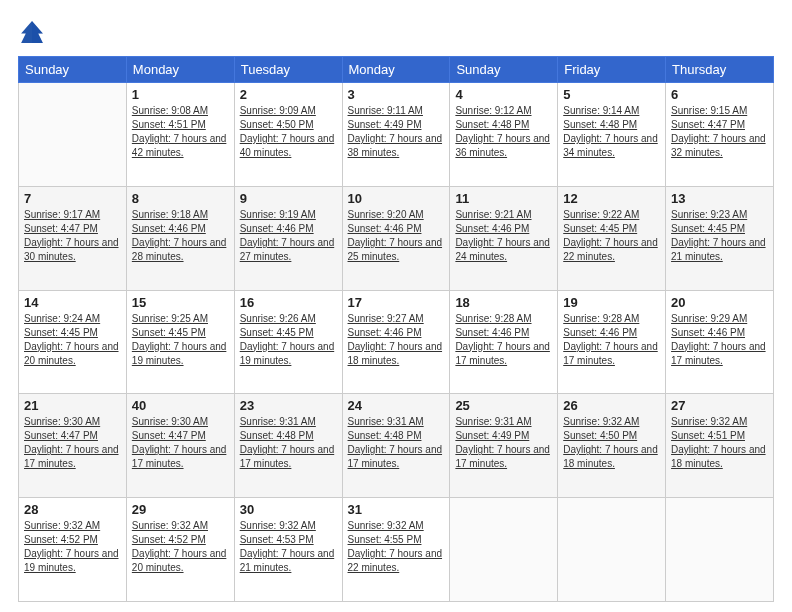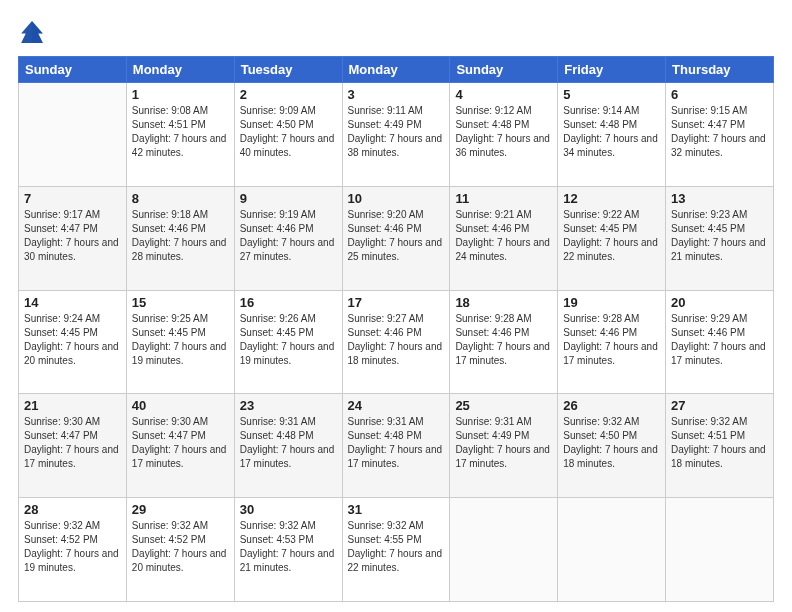--- a/index.html
+++ b/index.html
@@ -55,21 +55,21 @@
       flex: 1;
       border: 1px solid #ccc;
       border-collapse: collapse;
       width: 100%;
       table-layout: fixed;
     }
     .calendar th {
       background-color: #3366cc;
       color: #fff;
       font-size: 13px;
-      font-weight: bold;
+      font-weight: normal;
       text-align: left;
       padding: 5px 6px;
       border: 1px solid #4477dd;
     }
     .calendar td {
       vertical-align: top;
       border: 1px solid #ccc;
       padding: 4px 5px;
       font-size: 10.5px;
       color: #333;
@@ -79,20 +79,21 @@
       font-size: 13px;
       font-weight: bold;
       color: #222;
       display: block;
       margin-bottom: 2px;
     }
     .cell-text {
       font-size: 10px;
       color: #333;
       line-height: 1.4;
+      text-decoration: underline;
     }
     .empty-cell {
       background: #fafafa;
     }
     .row-shade {
       background: #f5f5f5;
     }
   </style>
 </head>
 <body>

